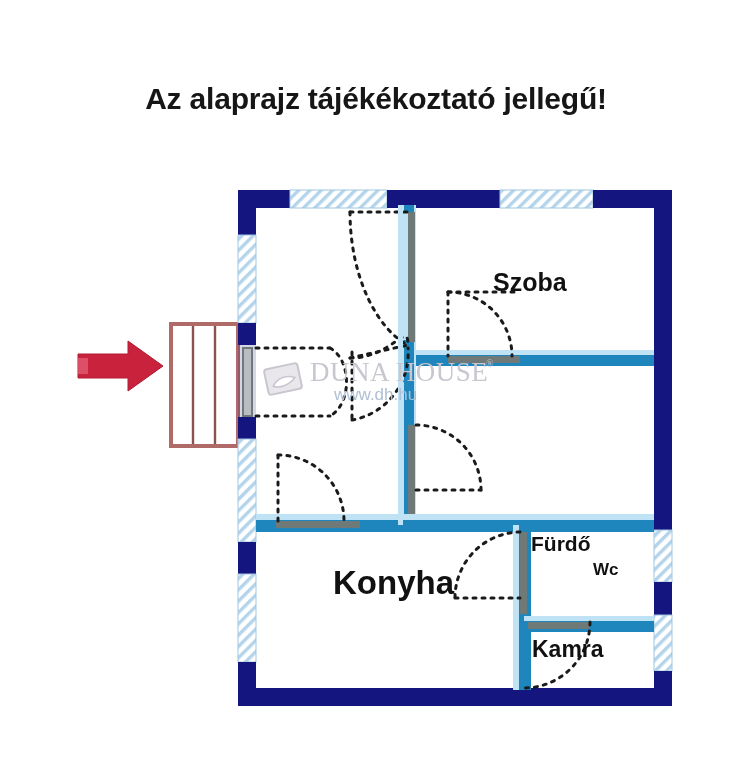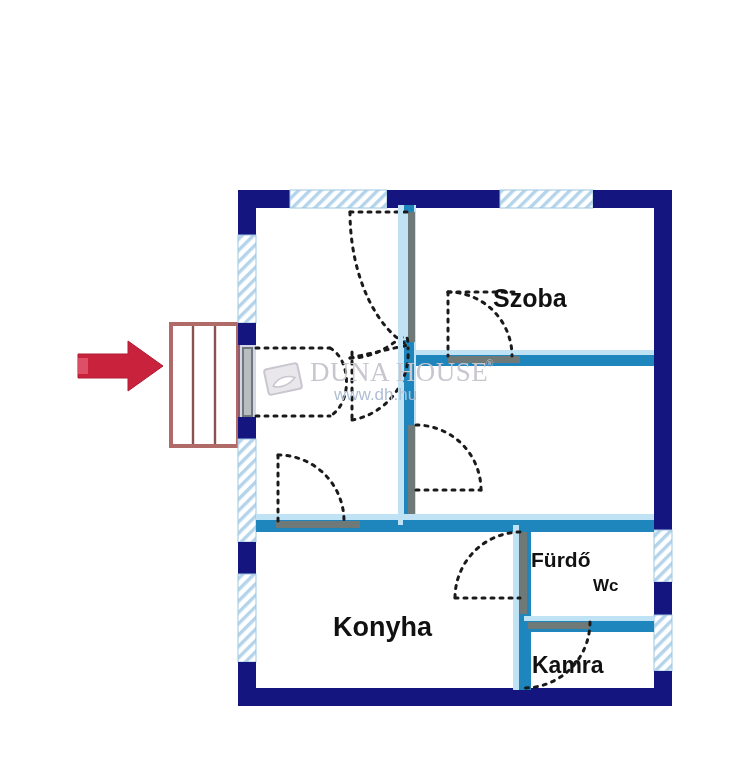--- a/index.html
+++ b/index.html
@@ -47,26 +47,25 @@
   }
 
   
   .room-label {
     position: absolute;
     font-family: "Liberation Sans", sans-serif;
     font-weight: bold;
     color: #111111;
     white-space: nowrap;
     z-index: 40;
-    margin-top: 16px;
   }
   .rl-szoba   { left: 493px; top: 268px; font-size: 25px; }
   .rl-nappali { left: 500px; top: 416px; font-size: 25px; }
   .rl-folyoso { left: 277px; top: 392px; font-size: 25px; }
-  .rl-konyha  { left: 333px; top: 596px; font-size: 27px; }
+  .rl-konyha  { left: 333px; top: 564px; font-size: 33px; }
   .rl-furdo   { left: 531px; top: 532px; font-size: 21px; }
   .rl-wc      { left: 593px; top: 560px; font-size: 17px; }
   .rl-kamra   { left: 532px; top: 636px; font-size: 23px; }
 
   
   #watermark {
     position: absolute;
     left: 258px;
     top: 352px;
     width: 250px;
@@ -107,20 +106,21 @@
     top: 4px;
     width: 46px;
     height: 46px;
   }
 </style>
 </head>
 <body>
 
 <div id="page">
 
+  <div id="title">Az alaprajz tájékékoztató jellegű!</div>
 
   <svg id="plan-stage" viewBox="0 0 752 768">
     <defs>
 
       <pattern id="hatch" width="8" height="8" patternUnits="userSpaceOnUse" patternTransform="rotate(45)">
         <rect width="8" height="8" fill="#ffffff"></rect>
         <rect width="3.4" height="8" fill="#b3d4ea"></rect>
       </pattern>
     </defs>
 

